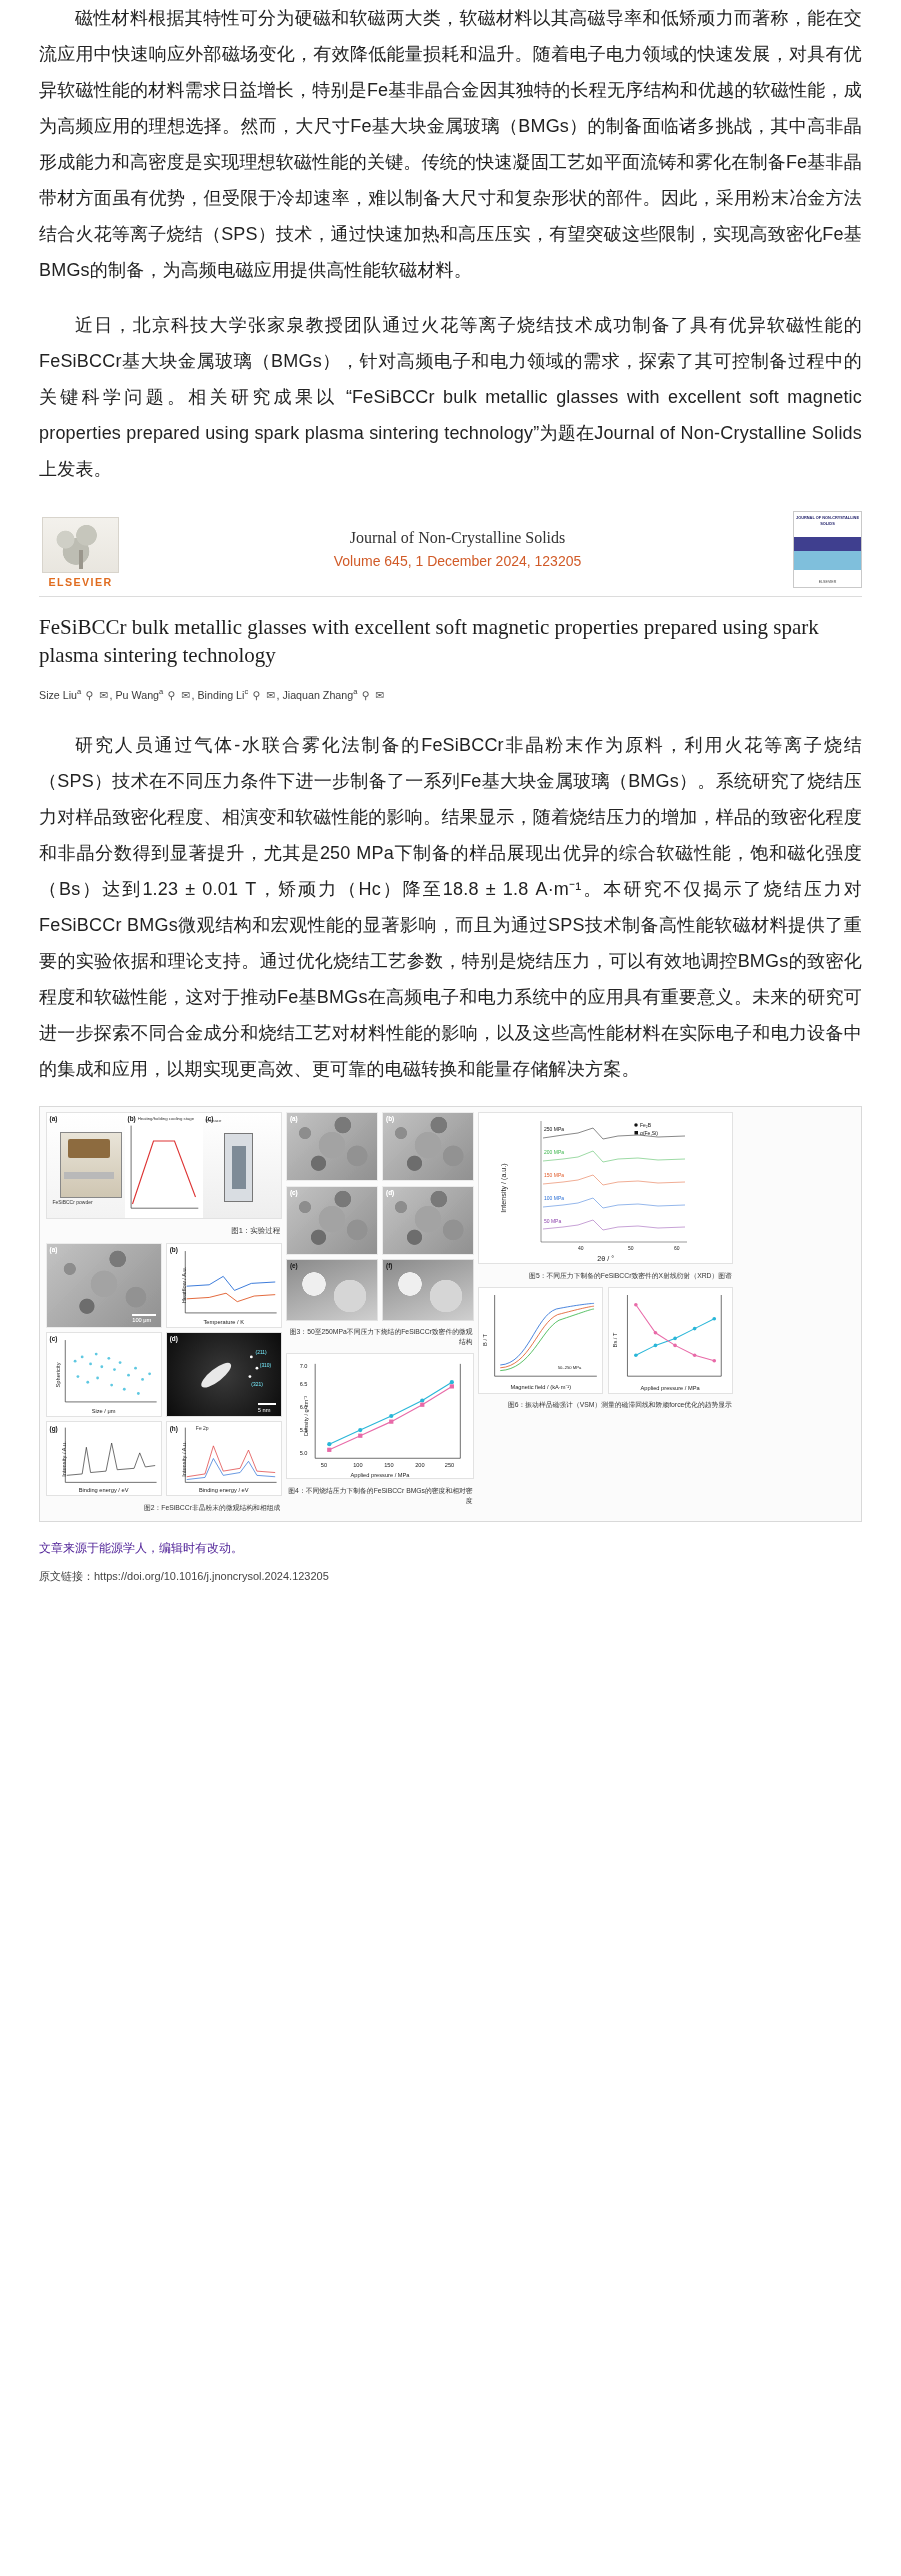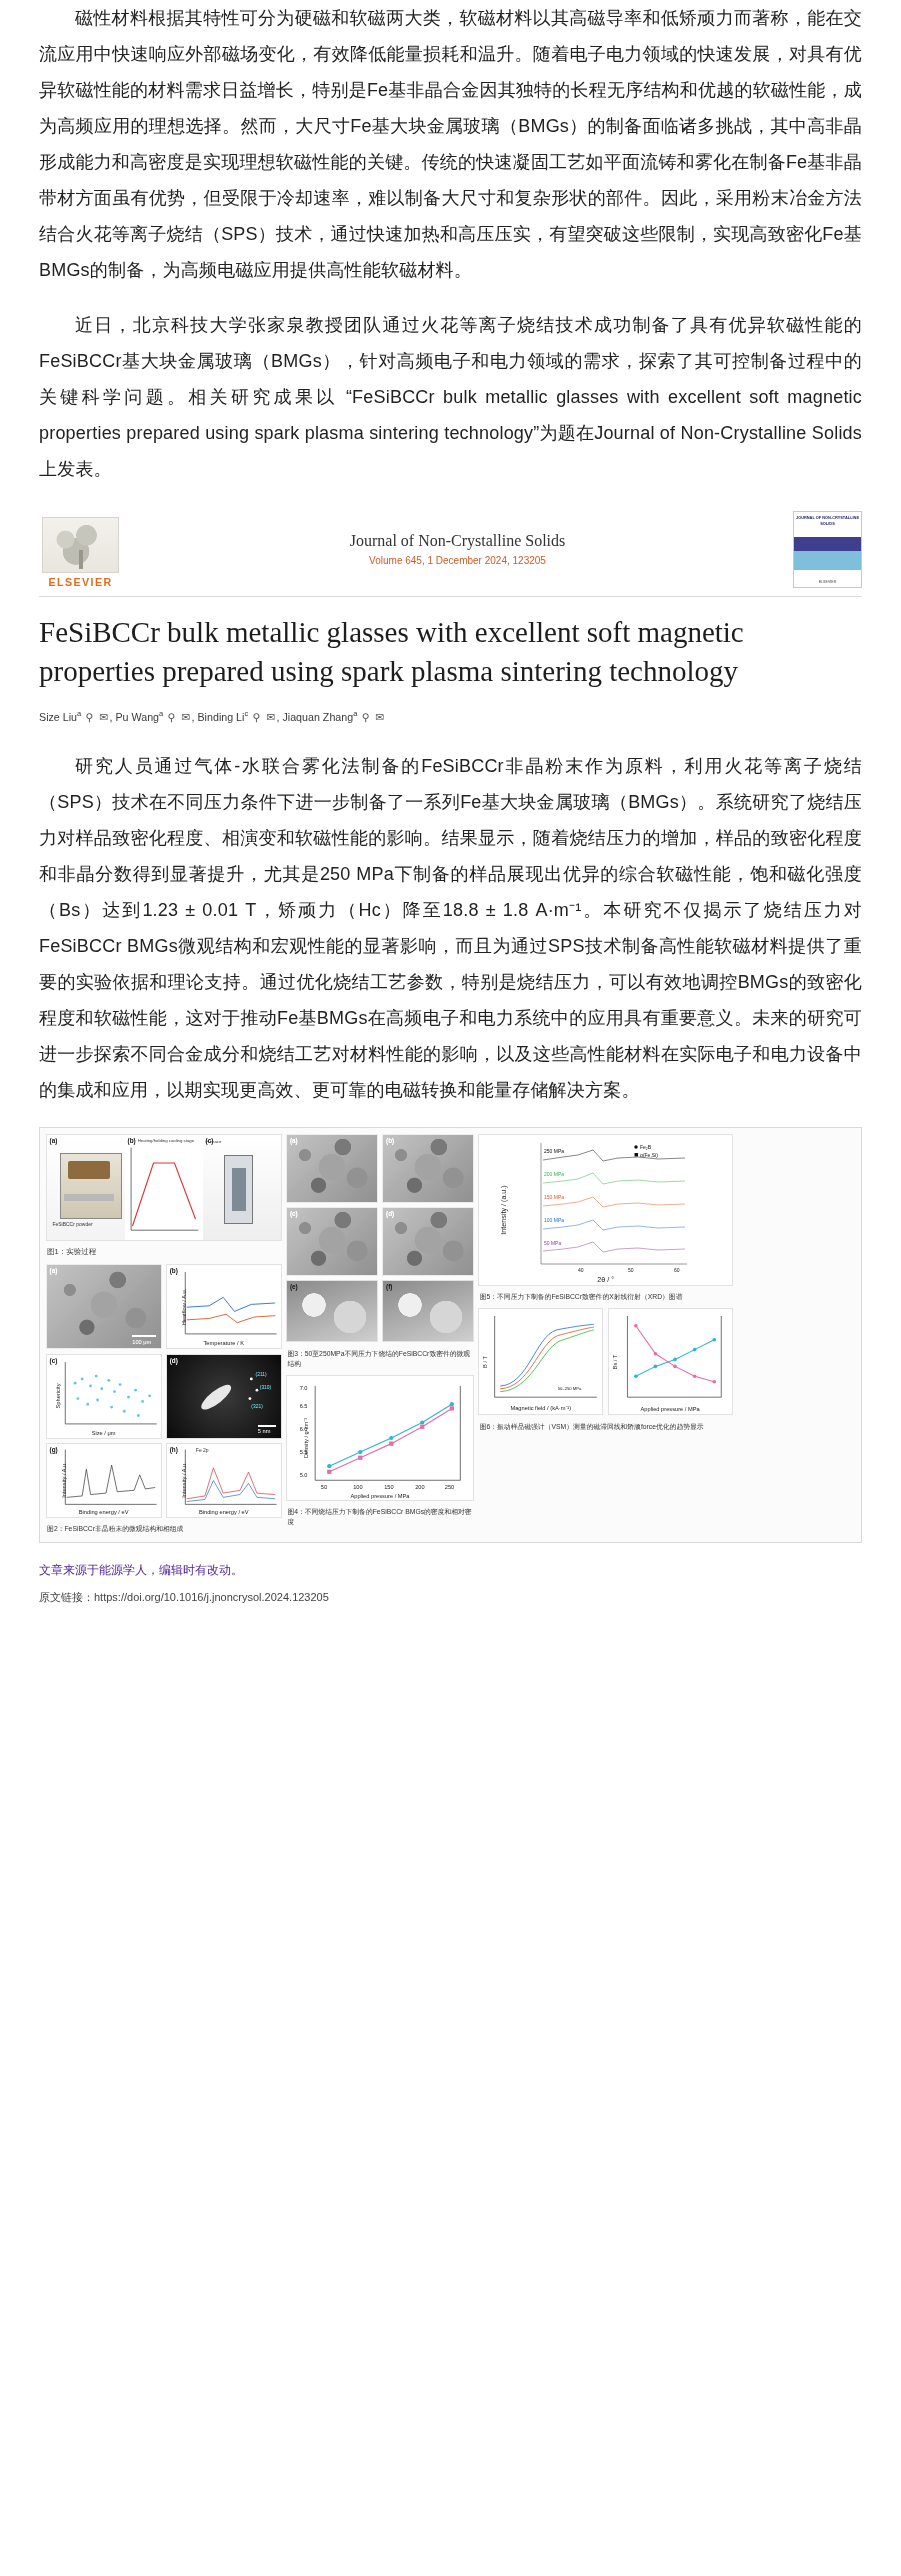--- a/index.html
+++ b/index.html
@@ -47,38 +47,38 @@
   .elsevier .tree:after{
     content:"";
     position:absolute; left:48%; bottom:2.9px; width:3.6px; height:18.6px; background:#9a968c;
   }
   .elsevier .word {
     margin-top:2.9px;
     font-size:10.7px; letter-spacing:1.4px; color:#e06c1f; font-weight:bold;
   }
   .journal-mid { flex:1; text-align:center; }
   .journal-title { font-size:16px; color:#333; font-family:"Liberation Serif", serif; }
-  .journal-vol { margin-top:5.7px; font-size:10px; color:#d15a27; }
+  .journal-vol { margin-top:5.7px; font-size:14px; color:#d15a27; }
   .cover {
     width:69px; height:77px;
     border:0.7px solid #c9c9c9;
     background:linear-gradient(#ffffff 0 34%, #3f3f8f 34% 52%, #7fbfdc 52% 78%, #ffffff 78% 100%);
     font-size:3.9px; color:#333; text-align:center; overflow:hidden;
     display:flex; flex-direction:column;
   }
   .cover .c-top { padding-top:3.6px; line-height:1.5; font-weight:bold; color:#23236b; }
   .cover .c-img { flex:1; }
   .cover .c-bot { font-size:3.6px; padding-bottom:2.9px; color:#444; }
 
   .rule { height:0.7px; background:#dcdcdc; margin:8.6px 0 16px 0; }
 
   h1.paper-title {
     font-family:"Liberation Serif", serif;
     font-weight:400;
-    font-size:29px;
+    font-size:21px;
     line-height:1.34;
     margin:0 0 16px 0;
     color:#1d1d1d;
   }
   .authors {
     font-size:10.7px; color:#3a3a3a; margin-bottom:21.5px; line-height:1.9;
   }
   .authors .sup { font-size:7.5px; vertical-align:super; }
   .authors .ic { color:#555; margin:0 1.4px; }
 
@@ -93,21 +93,21 @@
   .fig-col { display:flex; flex-direction:column; gap:4.3px; }
   .col-a { width:236px; }
   .col-b { width:188px; }
   .col-c { width:255px; }
   .cell {
     background:#ffffff;
     border:0.7px solid #e2e2e2;
     position:relative;
     overflow:hidden;
   }
-  .cap { font-size:7.5px; color:#333; text-align:left; line-height:1.45; padding:2.1px 1.4px; }
+  .cap { font-size:7.5px; color:#333; text-align:right; line-height:1.45; padding:2.1px 1.4px; }
   .cap.small { font-size:6.8px; }
   .tag { position:absolute; left:2.9px; top:2.1px; font-size:6.4px; color:#111; font-weight:bold; }
   .tag.white { color:#fff; }
 
   
   .sem {
     background:
       radial-gradient(circle at 20% 30%, #8c8c8c 0 5.7px, transparent 6.4px),
       radial-gradient(circle at 62% 18%, #7a7a7a 0 8px, transparent 8.6px),
       radial-gradient(circle at 78% 64%, #909090 0 10px, transparent 10.7px),

